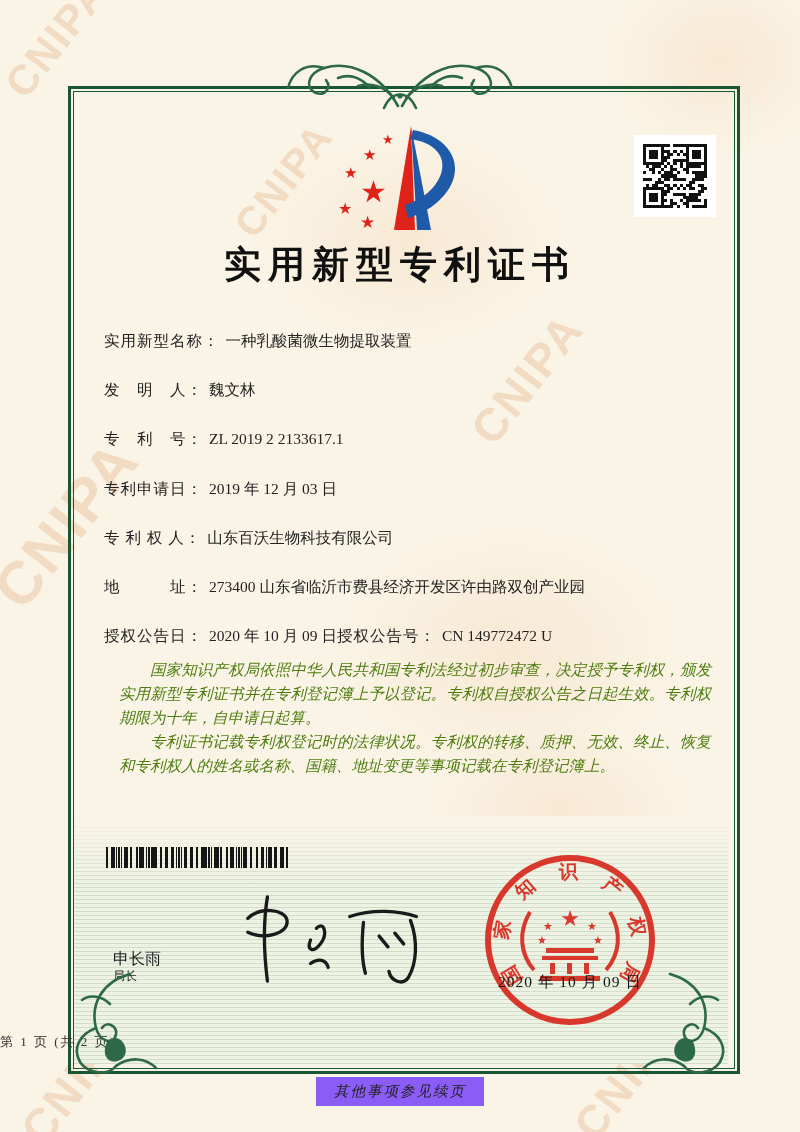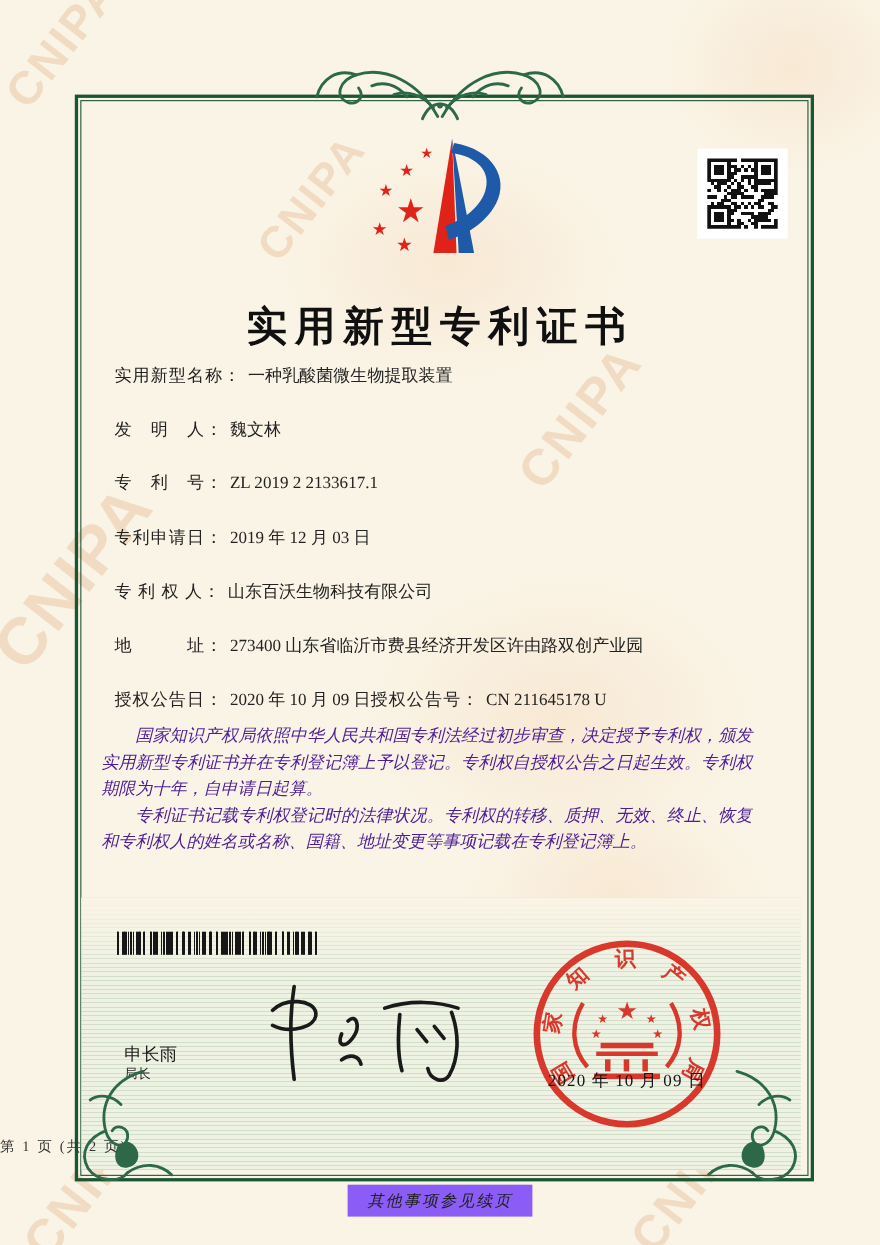--- a/index.html
+++ b/index.html
@@ -34,28 +34,28 @@
   .ornament{position:absolute; z-index:4;}
   .ornament path{stroke:var(--ornament_green,#2d6949); fill:none; stroke-width:2.6; stroke-linecap:round;}
   .ornament .fillp{fill:var(--ornament_green,#2d6949); stroke:none;}
   
   .content{position:absolute; inset:0; z-index:2;}
   .cert-no{left:104px; top:139px; font-size:15px; letter-spacing:3px; color:#333;}
   .logo{left:336px; top:122px; width:132px; height:114px;}
   .qr-wrap{left:634px; top:135px; width:82px; height:82px; background:#fff;
            display:flex; align-items:center; justify-content:center;}
   .title{left:120px; top:240px; width:560px; text-align:center;
-         font-size:37px; font-weight:bold; letter-spacing:7px; color:#101010;margin-top:32px;}
+         font-size:37px; font-weight:bold; letter-spacing:7px; color:#101010;}
   .fields{left:104px; top:331px; width:600px; height:320px;}
   .frow{position:absolute; left:0; width:600px; font-size:15.5px; white-space:nowrap;}
   .frow .lbl{letter-spacing:1px;}
   .frow .val{margin-left:6px;}
   .grant2{}
-  .paras{left:92px; top:658px; width:592px; font-size:15.5px; line-height:24px;
-         font-style:italic; color:#4c1d95; text-align:justify;}
+  .paras{left:119px; top:658px; width:592px; font-size:15.5px; line-height:24px;
+         font-style:italic; color:#4d7c0f; text-align:justify;}
   .paras p{margin:0; text-indent:2em;}
   .barcode{left:106px; top:847px; width:183px; height:21px;
     background-image:
       repeating-linear-gradient(90deg,#161616 0 2px,rgba(0,0,0,0) 2px 6px),
       repeating-linear-gradient(90deg,#161616 0 1px,rgba(0,0,0,0) 1px 5px),
       repeating-linear-gradient(90deg,rgba(0,0,0,0) 0 7px,#161616 7px 9px,rgba(0,0,0,0) 9px 13px);
   }
   .signer-title{left:113px; top:968px; font-family:"Liberation Sans",sans-serif;
                 font-size:12px; color:#1c1c1c;}
   .signer-name{left:113px; top:949px; font-family:"Liberation Sans",sans-serif;
@@ -392,21 +392,21 @@
     <div class="abs title">实用新型专利证书</div>
 
     <div class="abs fields">
       <div class="frow" style="top:0px"><span class="lbl">实用新型名称：</span><span class="val">一种乳酸菌微生物提取装置</span></div>
       <div class="frow" style="top:49px"><span class="lbl">发　明　人：</span><span class="val">魏文林</span></div>
       <div class="frow" style="top:98px"><span class="lbl">专　利　号：</span><span class="val">ZL 2019 2 2133617.1</span></div>
       <div class="frow" style="top:148px"><span class="lbl">专利申请日：</span><span class="val">2019 年 12 月 03 日</span></div>
       <div class="frow" style="top:197px"><span class="lbl">专 利 权 人：</span><span class="val">山东百沃生物科技有限公司</span></div>
       <div class="frow" style="top:246px"><span class="lbl">地　　　址：</span><span class="val">273400  山东省临沂市费县经济开发区许由路双创产业园</span></div>
       <div class="frow" style="top:295px">
-        <span class="lbl">授权公告日：</span><span class="val">2020 年 10 月 09 日</span><span class="lbl grant2">授权公告号：</span><span class="val">CN 211645178 U</span>
+        <span class="lbl">授权公告日：</span><span class="val">2020 年 10 月 09 日</span><span class="lbl grant2">授权公告号：</span><span class="val">CN 149772472 U</span>
       </div>
     </div>
 
     <div class="abs paras">
       <p>国家知识产权局依照中华人民共和国专利法经过初步审查，决定授予专利权，颁发实用新型专利证书并在专利登记簿上予以登记。专利权自授权公告之日起生效。专利权期限为十年，自申请日起算。</p>
       <p>专利证书记载专利权登记时的法律状况。专利权的转移、质押、无效、终止、恢复和专利权人的姓名或名称、国籍、地址变更等事项记载在专利登记簿上。</p>
     </div>
 
     <div class="abs barcode"></div>
 

